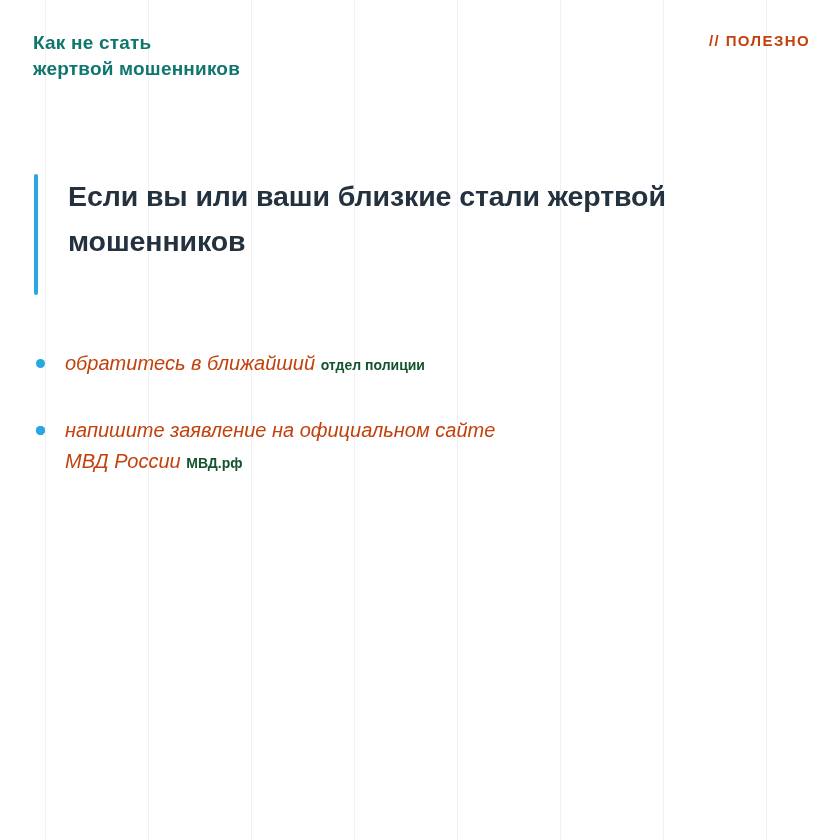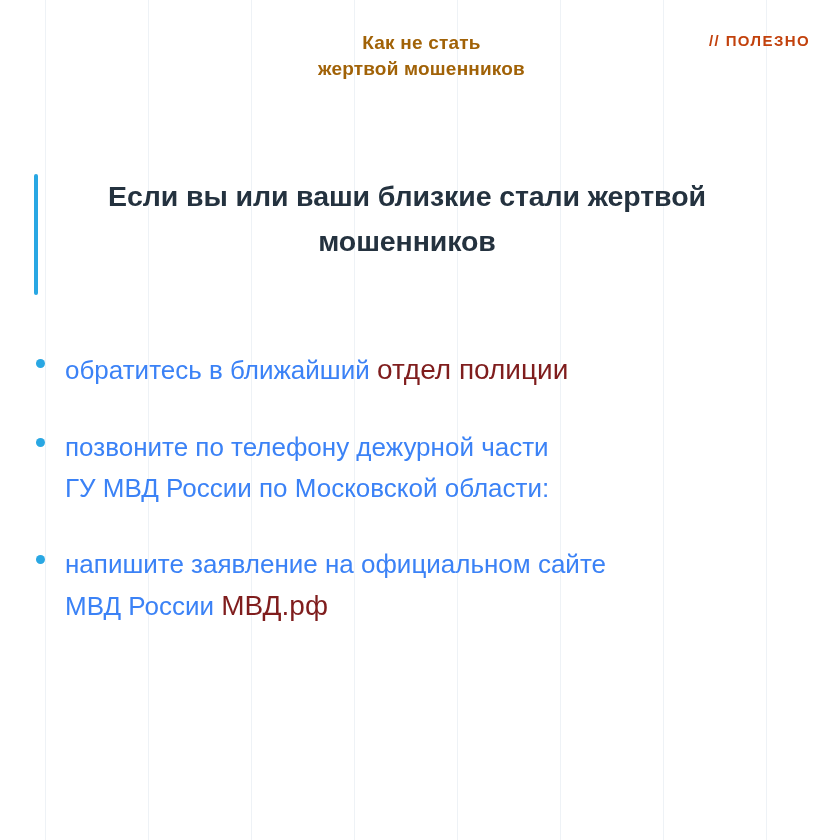--- a/index.html
+++ b/index.html
@@ -45,42 +45,41 @@
     position: absolute;
     top: 30px;
     left: 33px;
     right: 30px;
     height: 70px;
   }
   .kicker {
     font-size: 19px;
     font-weight: bold;
     line-height: 1.38;
-    color: #a16207;
+    color: #0f766e;
     letter-spacing: 0.2px;
     white-space: pre-line;
-    text-align: center;
   }
   .tagline {
     position: absolute;
     top: 2px;
     right: 0;
     font-size: 15px;
     font-weight: bold;
     letter-spacing: 1.4px;
     color: #c2410c;
   }
 
   
   .lead {
     position: absolute;
     top: 174px;
     left: 34px;
     right: 60px;
-    text-align: center;
+    padding-left: 34px;
   }
   .lead-bar {
     position: absolute;
     left: 0;
     top: 0;
     width: 4px;
     height: 121px;
     background: #29a7e3;
     border-radius: 2px;
   }
@@ -110,30 +109,31 @@
   .dot {
     position: absolute;
     left: 3px;
     top: 11px;
     width: 9px;
     height: 9px;
     border-radius: 50%;
     background: #29a7e3;
   }
   .bullet-text {
-    font-size: 26px;
+    font-size: 20px;
     line-height: 1.55;
-    color: #3b82f6;
+    color: #c2410c;
     white-space: pre-line;
+    font-style: italic;
   }
   .bullet-strong {
-    font-size: 28px;
+    font-size: 14px;
     line-height: 1.55;
-    color: #7f1d1d;
-    font-weight: normal;
+    color: #14532d;
+    font-weight: bold;
     white-space: pre-line;
   }
 </style>
 </head>
 <body>
 
 <div class="slide">
 
   <div class="grid">
     <div class="vline" style="left:45px"></div>
@@ -159,23 +159,21 @@
 
   <div class="bullets">
 
     <div class="bullet-item">
       <span class="dot"></span>
       <span class="bullet-text">обратитесь в ближайший </span><span class="bullet-strong">отдел полиции</span>
     </div>
 
     <div class="bullet-item">
       <span class="dot"></span>
-      <span class="bullet-text">позвоните по телефону дежурной части
-ГУ МВД России по Московской области:
-</span>
+      
     </div>
 
     <div class="bullet-item">
       <span class="dot"></span>
       <span class="bullet-text">напишите заявление на официальном сайте
 МВД России </span><span class="bullet-strong">МВД.рф</span>
     </div>
 
   </div>
 

